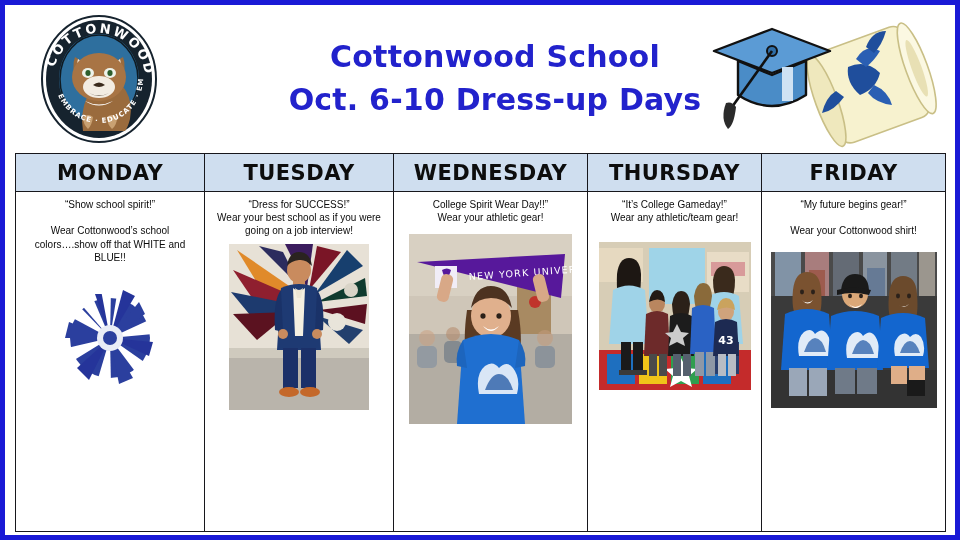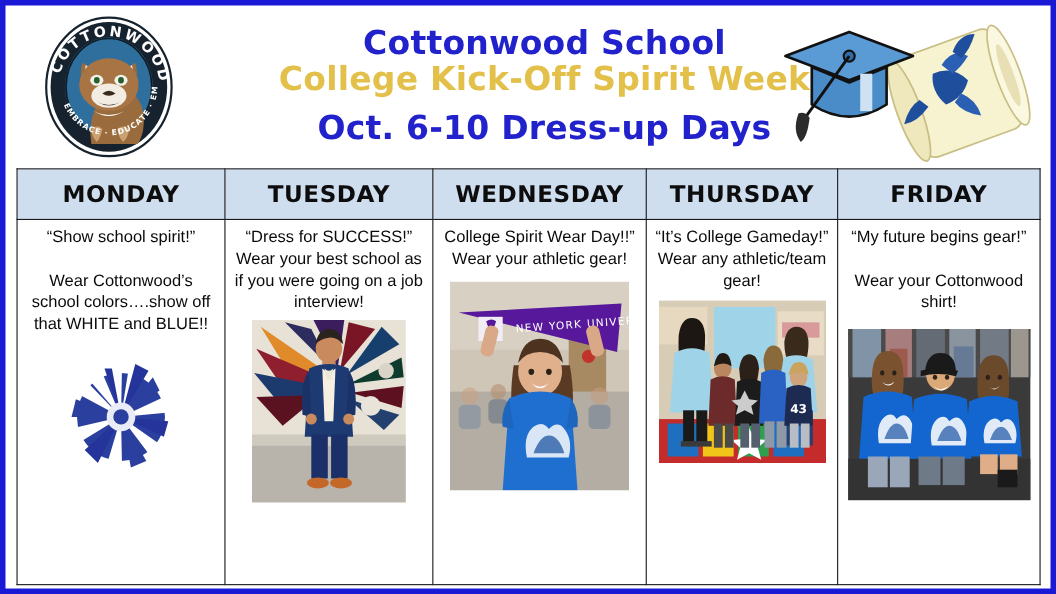--- a/index.html
+++ b/index.html
@@ -98,21 +98,21 @@
     table-layout: fixed;
     background: #ffffff;
   }
   .week-table td, .week-table th {
     border: 1.5px solid #17171c;
     vertical-align: top;
     padding: 0;
   }
   .week-table thead th {
     background: #cfdeef;
-    height: 46px;
+    height: 38px;
     vertical-align: middle;
     text-align: center;
   }
   .day-name {
     font-family: "DejaVu Sans", sans-serif;
     font-size: 21px;
     font-weight: bold;
     color: #0d0d0d;
     font-variant: small-caps;
     text-transform: uppercase;
@@ -123,21 +123,21 @@
     display: flex;
     flex-direction: column;
     align-items: center;
     height: 330px;
     padding: 6px 7px 0 7px;
     overflow: hidden;
   }
 
   .cell-text {
     font-family: "Liberation Sans", sans-serif;
-    font-size: 15px;
+    font-size: 10px;
     line-height: 1.32;
     color: #0a0a0a;
     text-align: center;
     white-space: pre-line;
     width: 100%;
   }
 
   .photo {
     margin-top: 8px;
     position: relative;
@@ -195,21 +195,20 @@
           <textPath href="#arcTop" startOffset="8%">COTTONWOOD SCHOOL</textPath>
         </text>
         <text font-family="DejaVu Sans, sans-serif" font-size="7" font-weight="bold" fill="#ffffff" letter-spacing="1">
           <textPath href="#arcBot" startOffset="12%">EMBRACE · EDUCATE · EMPOWER</textPath>
         </text>
       </svg>
     </div>
 
     <div class="title-block">
       <div class="title-line1">Cottonwood School</div>
-      <div class="title-line2">College Kick-Off Spirit Week</div>
       <div class="title-line3">Oct. 6-10 Dress-up Days</div>
     </div>
 
     <div class="grad-art">
       <svg viewBox="0 0 255 140" width="255" height="140" aria-hidden="true">
 
         <g transform="rotate(-20 175 75)">
           <rect x="128" y="26" width="96" height="96" rx="12" fill="#f7f2cf" stroke="#c9bf86" stroke-width="1.6"></rect>
           <ellipse cx="128" cy="74" rx="11" ry="48" fill="#efe8bd" stroke="#c9bf86" stroke-width="1.6"></ellipse>
           <ellipse cx="224" cy="74" rx="11" ry="48" fill="#fbf8e2" stroke="#c9bf86" stroke-width="1.6"></ellipse>
@@ -395,21 +394,21 @@
                 </g>
               </svg>
             </div>
           </div>
         </td>
 
         <td>
           <div class="cell-inner">
             <div class="cell-text">“It’s College Gameday!”
 Wear any athletic/team gear!</div>
-            <div class="photo" style="width:152px;height:148px;margin-top:8px;">
+            <div class="photo" style="width:152px;height:148px;margin-top:18px;">
               <svg viewBox="0 0 152 148" width="152" height="148" aria-hidden="true">
                 <rect width="152" height="148" fill="#d7cdb6"></rect>
                 <rect x="50" y="6" width="56" height="56" fill="#9fd4e8"></rect>
                 <rect x="108" y="10" width="42" height="40" fill="#e8dcc6"></rect>
                 <rect x="0" y="6" width="44" height="34" fill="#e6d9c0"></rect>
                 <rect x="112" y="20" width="34" height="14" fill="#d89a9a"></rect>
 
                 <g>
                   <rect y="108" width="152" height="40" fill="#c42b2b"></rect>
                   <rect x="8" y="112" width="28" height="30" fill="#1e6fbf"></rect>

